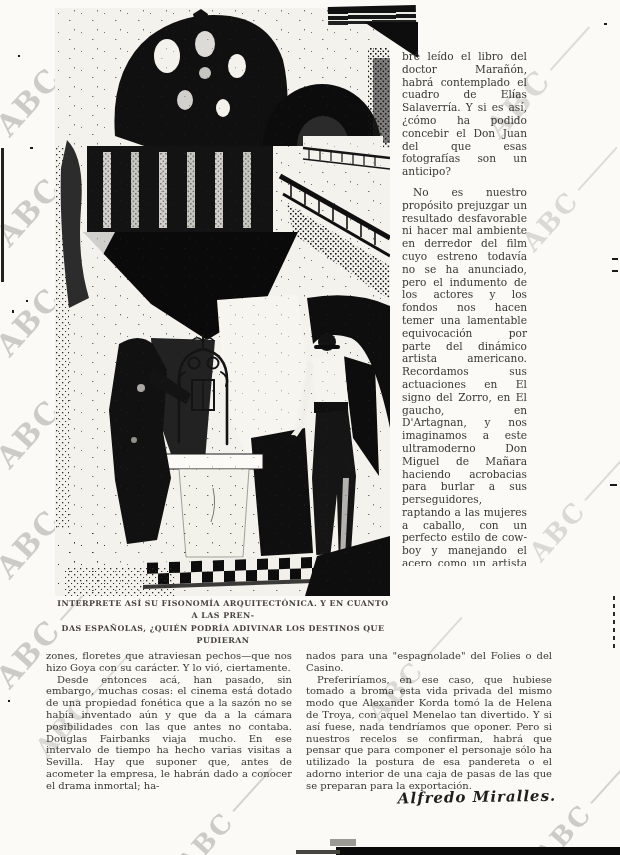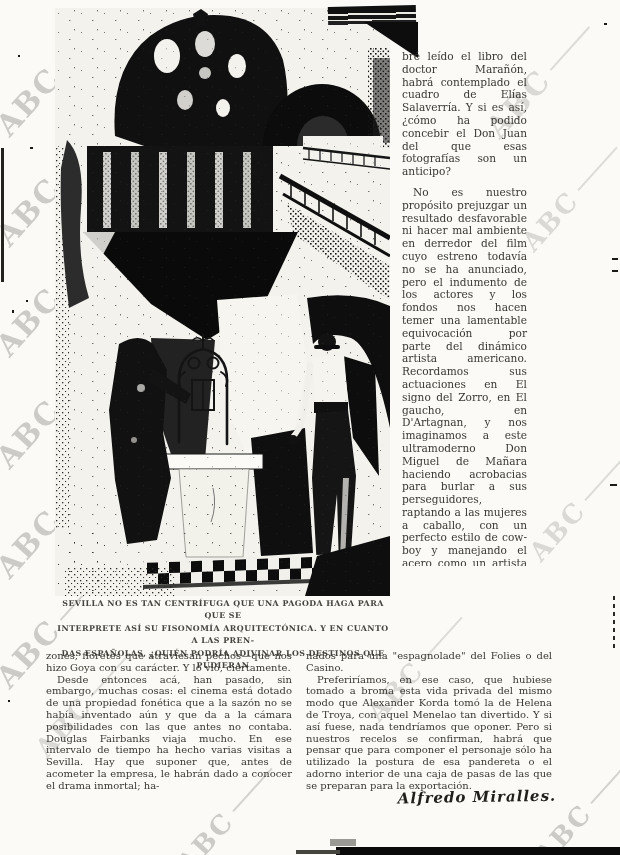--- a/index.html
+++ b/index.html
@@ -229,21 +229,20 @@
 
   <div class="gloss"></div>
   <div class="corner-wedge"></div>
 
   <div class="col-narrow">
     <p>bré leído el libro del doctor Marañón, habrá contemplado el cuadro de Elías Salaverría. Y si es así, ¿cómo ha podido concebir el Don Juan del que esas fotografías son un anticipo?</p>
     <p class="ind">No es nuestro propósito prejuzgar un resultado desfavorable ni hacer mal ambiente en derredor del film cuyo estreno todavía no se ha anunciado, pero el indumento de los actores y los fondos nos hacen temer una lamentable equivocación por parte del dinámico artista americano. Recordamos sus actuaciones en El signo del Zorro, en El gaucho, en D'Artagnan, y nos imaginamos a este ultramoderno Don Miguel de Mañara haciendo acrobacias para burlar a sus perseguidores, raptando a las mujeres a caballo, con un perfecto estilo de cow-boy y manejando el acero como un artista de circo; vemos las callejuelas sevillanas, el cementerio, la quinta del Guadalquivir, interpretados con un concepto arquitectónico de la escuela de Le Corbusier y, sobre todo ello, unos trajes que parecen confeccio-</p>
   </div>
 
   <div class="caption">
-    <div>SEVILLA NO ES TAN CENTRÍFUGA QUE UNA PAGODA HAGA PARA QUE SE</div>
     <div>INTERPRETE ASÍ SU FISONOMÍA ARQUITECTÓNICA. Y EN CUANTO A LAS PREN-</div>
     <div>DAS ESPAÑOLAS, ¿QUIÉN PODRÍA ADIVINAR LOS DESTINOS QUE PUDIERAN</div>
   </div>
 
   <div class="cols">
     <div class="col">
       <p>zones, floretes que atraviesan pechos—que nos hizo Goya con su carácter. Y lo vió, ciertamente.</p>
       <p class="ind">Desde entonces acá, han pasado, sin embargo, muchas cosas: el cinema está dotado de una propiedad fonética que a la sazón no se había inventado aún y que da a la cámara posibilidades con las que antes no contaba. Douglas Fairbanks viaja mucho. En ese intervalo de tiempo ha hecho varias visitas a Sevilla. Hay que suponer que, antes de acometer la empresa, le habrán dado a conocer el drama inmortal; ha-</p>
     </div>
     <div class="col">

